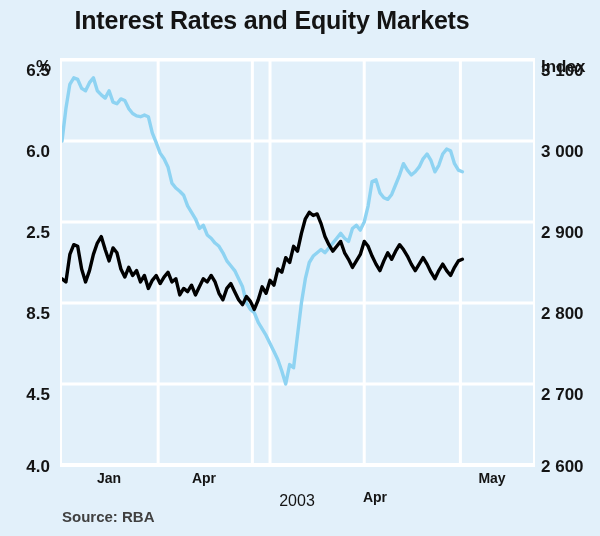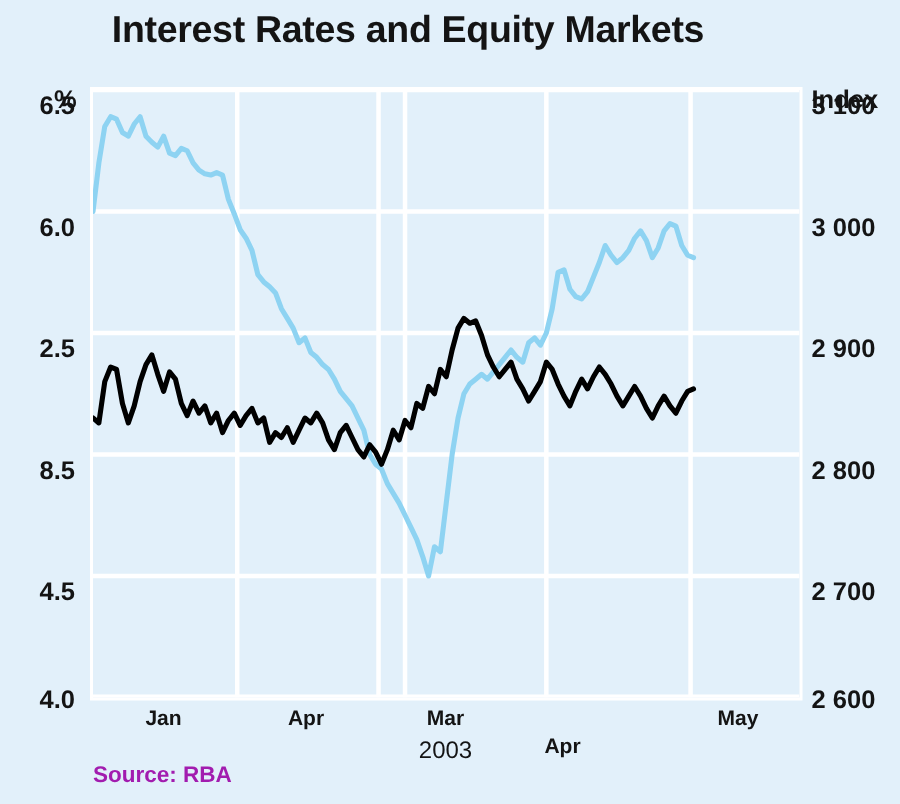--- a/index.html
+++ b/index.html
@@ -38,21 +38,21 @@
   .xtick{
     position:absolute;font-size:14px;font-weight:bold;color:#141414;
     text-align:center;width:90px;
   }
   #x-year{
     position:absolute;font-size:16px;font-weight:normal;color:#141414;
     text-align:center;width:90px;left:252px;top:492px;
   }
   #source{
     position:absolute;left:62px;top:508px;
-    font-size:15px;font-weight:bold;color:#a21caf;
+    font-size:15px;font-weight:bold;color:#404040;
   }
   .series-label{
     position:absolute;font-size:16px;font-weight:bold;color:#141414;
     text-align:center;line-height:1.12;
   }
   #label-bond{left:62px;top:332px;width:150px;}
   #label-asx{left:335px;top:142px;width:120px;}
   #annotation{
     position:absolute;left:360px;top:58px;width:118px;
     font-size:15px;font-weight:bold;color:#141414;
@@ -79,21 +79,20 @@
 
   <div class="ytick right" style="top:457px;">2 600</div>
   <div class="ytick right" style="top:385px;">2 700</div>
   <div class="ytick right" style="top:304px;">2 800</div>
   <div class="ytick right" style="top:223px;">2 900</div>
   <div class="ytick right" style="top:142px;">3 000</div>
   <div class="ytick right" style="top:61px;">3 100</div>
 
   <div class="xtick" style="left:64px;top:470px;">Jan</div>
   <div class="xtick" style="left:159px;top:470px;">Apr</div>
-  <div class="xtick" style="left:252px;top:470px;">Mar</div>
   <div class="xtick" style="left:330px;top:470px;margin-top:19px;">Apr</div>
   <div class="xtick" style="left:447px;top:470px;">May</div>
 
   <div id="x-year">2003</div>
 
   <div class="series-label" id="label-bond">
     <div>10-year bond</div>
     <div>(LHS)</div>
   </div>
 

